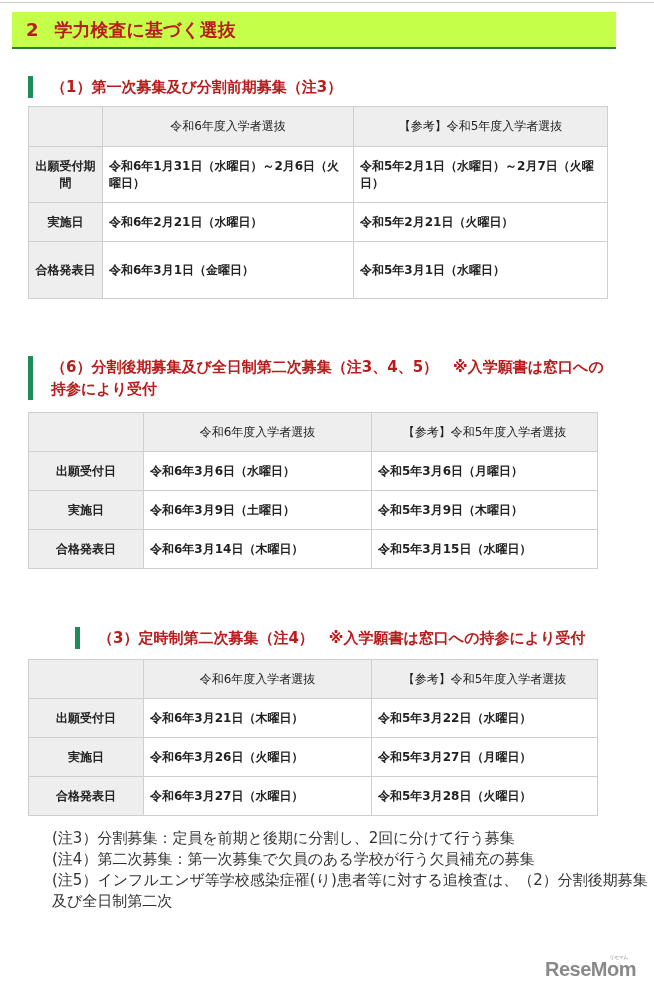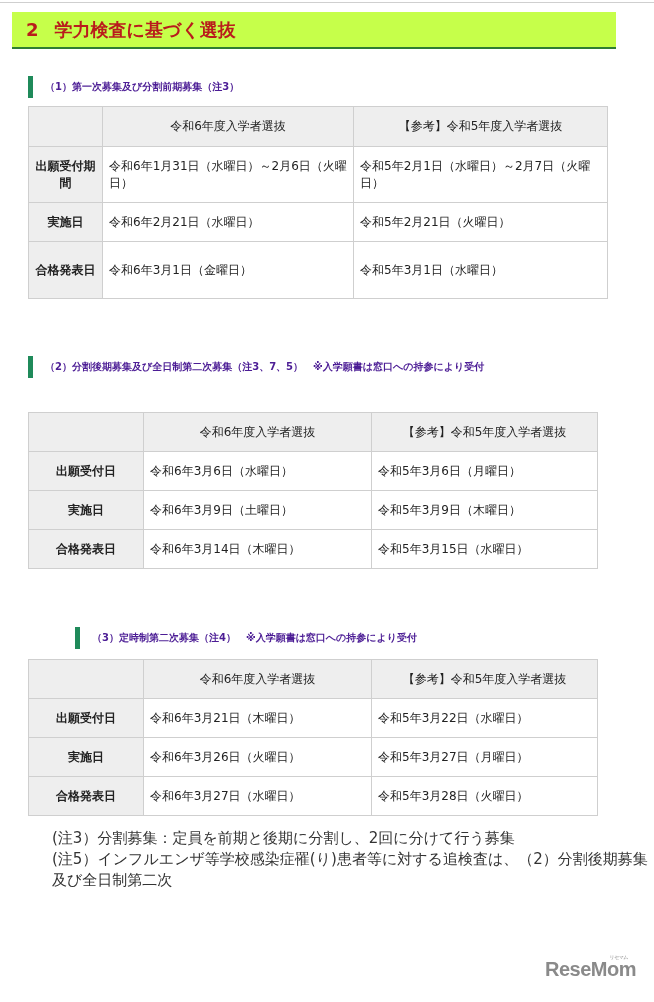--- a/index.html
+++ b/index.html
@@ -7,31 +7,31 @@
   body { font-family: "DejaVu Sans", "Liberation Sans", sans-serif; color: #222; position: relative; }
   .top-rule { position: absolute; left: 0; top: 2px; width: 654px; height: 1px; background: #cfcfcf; }
   .h2 {
     position: absolute; left: 12px; top: 12px; width: 604px; height: 37px;
     background: #c6ff4a; border-bottom: 2px solid #2e7d32;
     font-size: 18px; font-weight: bold; color: #b91c1c; line-height: 35px; padding-left: 14px;
   }
   .h2 .num { margin-right: 16px; }
   .h3 {
     position: absolute; left: 28px; border-left: 5px solid #1f8a5a;
-    font-size: 10px; font-weight: bold; color: #4c1d95; padding-left: 12px; line-height: 22px;
+    font-size: 15px; font-weight: bold; color: #b91c1c; padding-left: 18px; line-height: 22px;
   }
   table.sched {
     position: absolute; border-collapse: collapse; font-size: 12px; color: #222;
   }
   table.sched td, table.sched th {
     border: 1px solid #cfcfcf; padding: 0 6px;
   }
   table.sched th { background: #eeeeee; font-weight: normal; text-align: center; }
   table.sched td.rowhead { background: #eeeeee; font-weight: bold; text-align: center; }
-  table.sched td.val { background: #ffffff; text-align: left; }
+  table.sched td.val { background: #ffffff; text-align: left; font-weight: bold; }
   .notes { position: absolute; left: 52px; top: 828px; font-size: 15px; color: #333; line-height: 21px; }
   .notes .indent { padding-left: 18px; }
   .logo { position: absolute; left: 545px; top: 958px; font-size: 20px; font-weight: bold; color: #8a8a8a; letter-spacing: -0.5px; font-family: "Liberation Sans", sans-serif; }
   .logo .kana { position: absolute; right: 8px; top: -4px; font-size: 5px; font-weight: normal; }
 </style>
 </head>
 <body>
 
 <div class="top-rule"></div>
 
@@ -58,21 +58,21 @@
     <td class="val">令和5年2月21日（火曜日）</td>
   </tr>
   <tr style="height:57px;">
     <td class="rowhead">合格発表日</td>
     <td class="val">令和6年3月1日（金曜日）</td>
     <td class="val">令和5年3月1日（水曜日）</td>
   </tr>
 </tbody>
   </table>
 
-<div class="h3" style="top:356px; width:588px;">（2）分割後期募集及び全日制第二次募集（注3、7、5）　※入学願書は窓口への持参により受付</div>
+<div class="h3" style="top:356px; width:588px;">（6）分割後期募集及び全日制第二次募集（注3、4、5）　※入学願書は窓口への持参により受付</div>
 <table class="sched" style="left:28px; top:412px; width:570px;">
   <tbody>
       <tr style="height:39px;">
     <th style="width:115px;"></th>
     <th style="width:228px;">令和6年度入学者選抜</th>
     <th>【参考】令和5年度入学者選抜</th>
   </tr>
   <tr style="height:39px;">
     <td class="rowhead">出願受付日</td>
     <td class="val">令和6年3月6日（水曜日）</td>
@@ -112,19 +112,20 @@
   <tr style="height:39px;">
     <td class="rowhead">合格発表日</td>
     <td class="val">令和6年3月27日（水曜日）</td>
     <td class="val">令和5年3月28日（火曜日）</td>
   </tr>
 </tbody>
   </table>
 
 <div class="notes">
   <div>(注3）分割募集：定員を前期と後期に分割し、2回に分けて行う募集</div>
+  <div>(注4）第二次募集：第一次募集で欠員のある学校が行う欠員補充の募集</div>
   <div>(注5）インフルエンザ等学校感染症罹(り)患者等に対する追検査は、（2）分割後期募集及び全日制第二次</div>
 </div>
 
 <div class="logo">
   <span>ReseMom</span>
   <span class="kana">リセマム</span>
 </div>
 
 </body></html>

